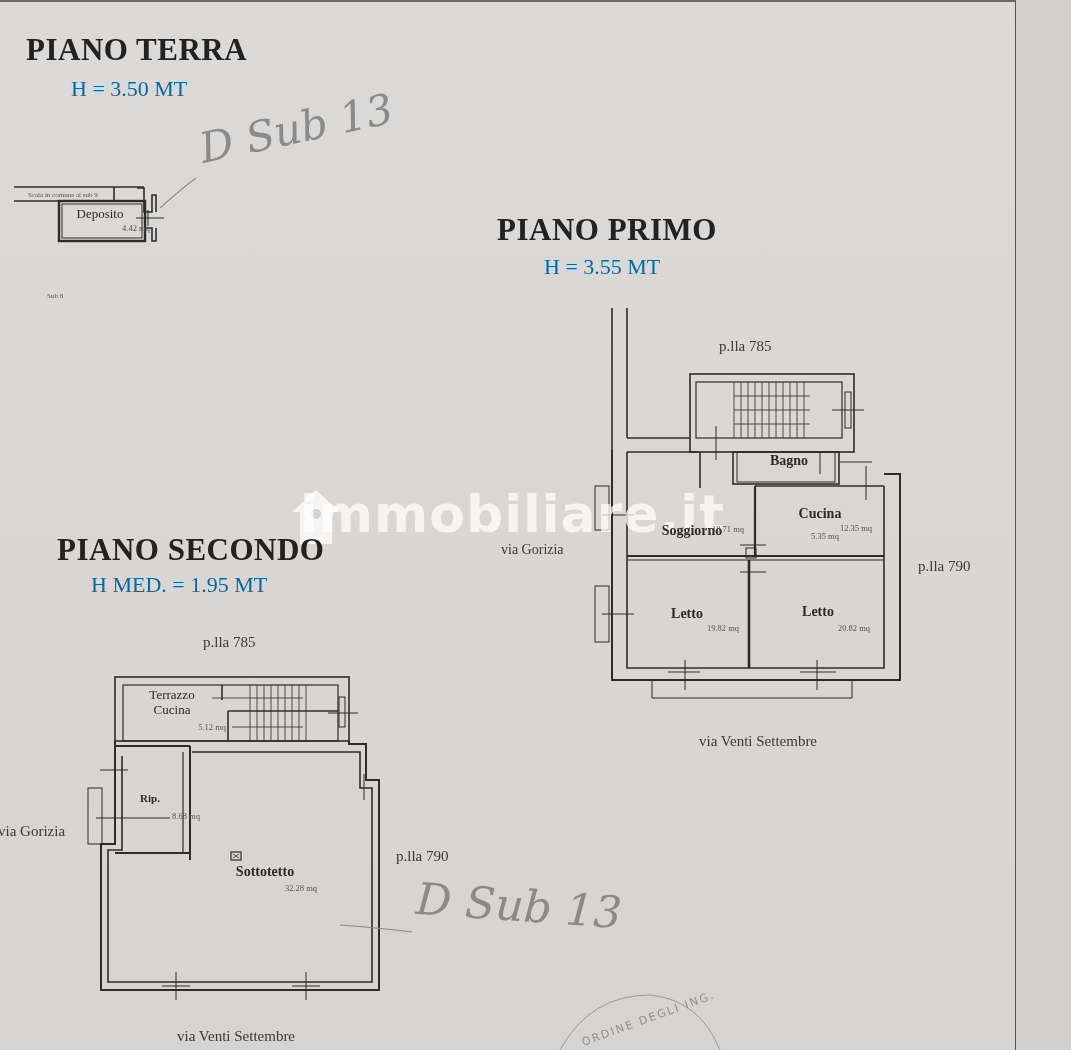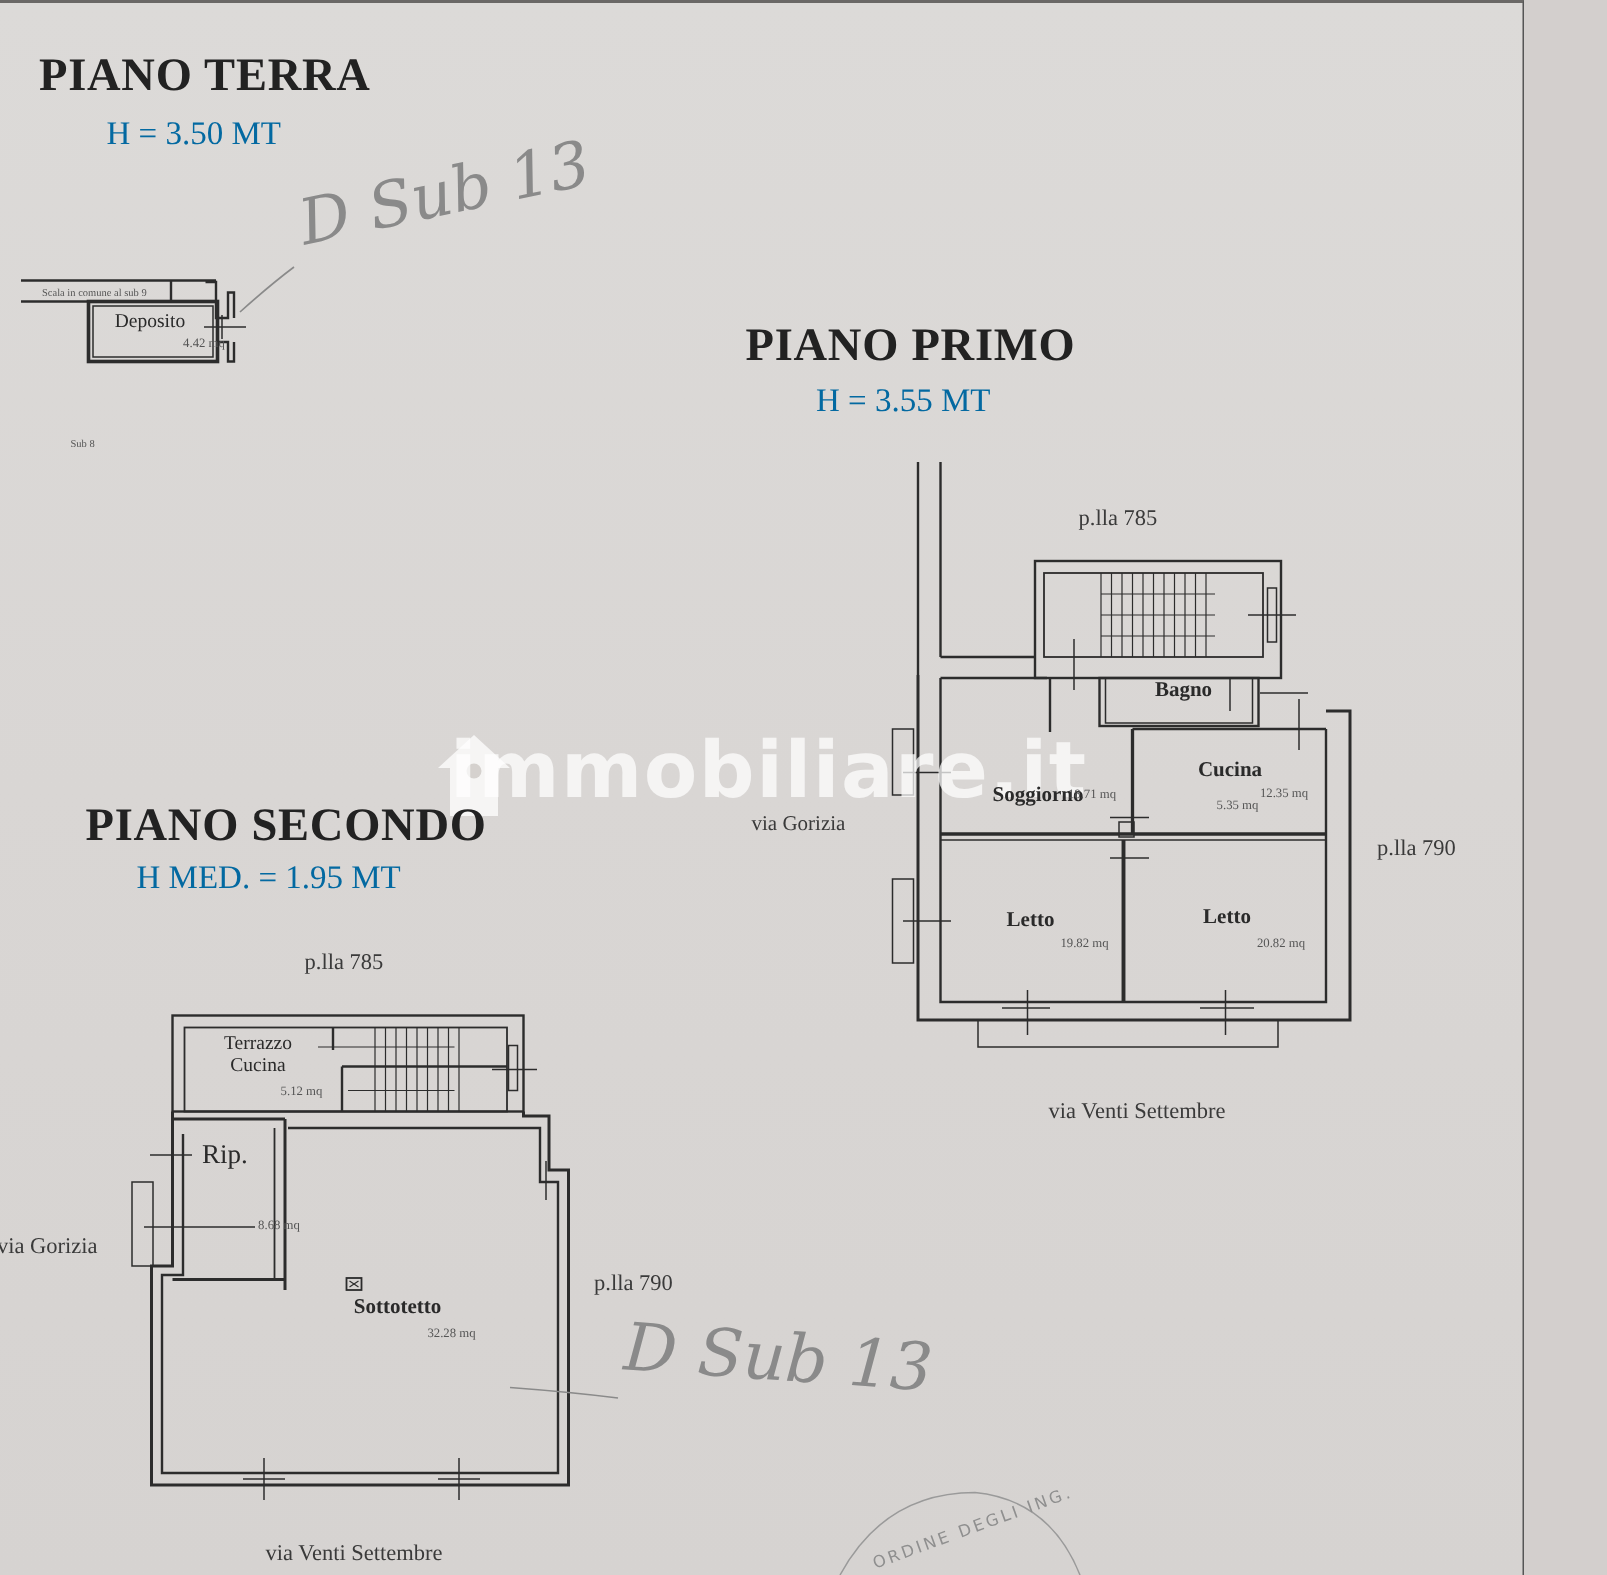--- a/index.html
+++ b/index.html
@@ -213,20 +213,20 @@
 <div class="abs subtitle" style="left:91px; top:572px;">H MED. = 1.95 MT</div>
 <div class="abs label" style="left:203px; top:634px;">p.lla 785</div>
 <div class="abs label" style="left:396px; top:848px;">p.lla 790</div>
 <div class="abs label" style="left:177px; top:1028px;">via Venti Settembre</div>
 <div class="abs label" style="left:-2px; top:823px;">via Gorizia</div>
 
 <div class="abs room" style="left:130px; top:687px; width:84px; font-weight:normal; font-size:13px; line-height:15px;">
   <div>Terrazzo</div>
   <div>Cucina</div>
 </div>
-<div class="abs area" style="left:140px; top:722px; width:50px;">5.12 mq</div>
-<div class="abs room" style="left:118px; top:759px; width:64px; font-weight:normal; font-size:18px;">Rip.</div>
+<div class="abs area" style="left:140px; top:722px; width:50px;text-align:right;">5.12 mq</div>
+<div class="abs room" style="left:118px; top:792px; width:64px; font-weight:bold; font-size:11px;">Rip.</div>
 <div class="abs area" style="left:118px; top:811px; width:64px;">8.68 mq</div>
 <div class="abs room" style="left:205px; top:864px; width:120px;">Sottotetto</div>
 <div class="abs area" style="left:205px; top:883px; width:120px;">32.28 mq</div>
 <div class="abs handwriting" style="left:416px; top:880px; font-size:44px; transform:rotate(4deg);">D Sub 13</div>
 
 <div class="abs" style="left:578px; top:1012px; font-size:11px; color:#8f8f8f; transform:rotate(-20deg); font-family:'DejaVu Sans', sans-serif; letter-spacing:2px;">ORDINE DEGLI ING.</div>
 
 </body></html>

